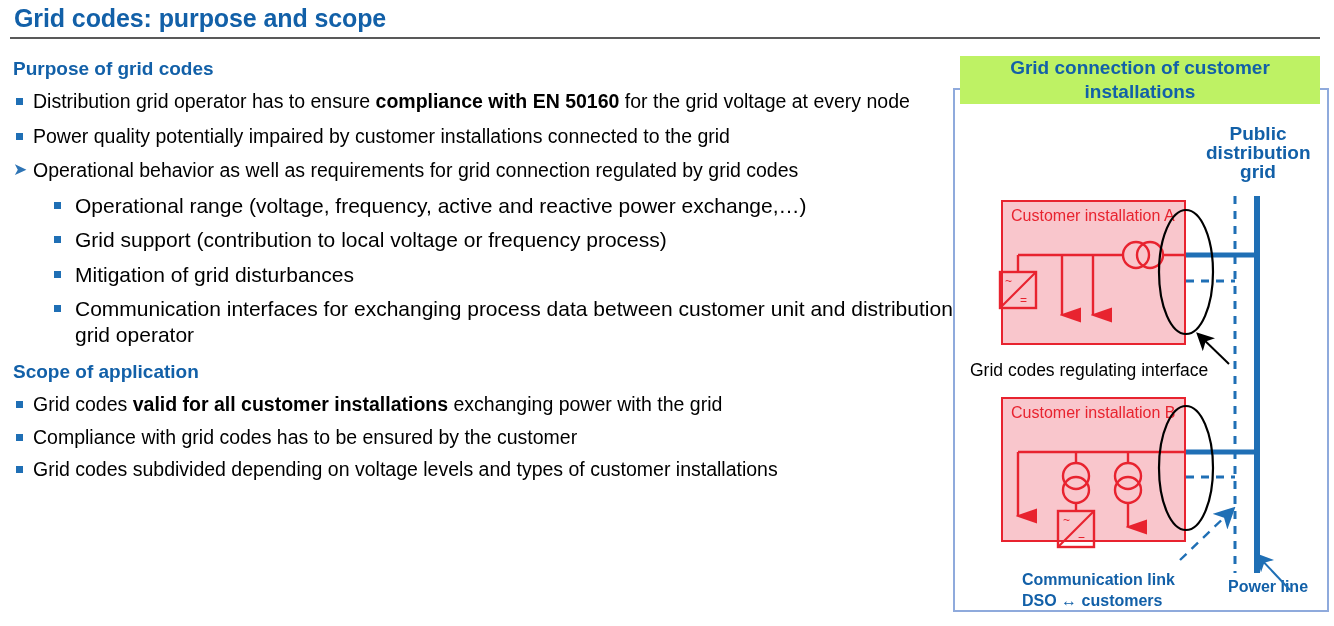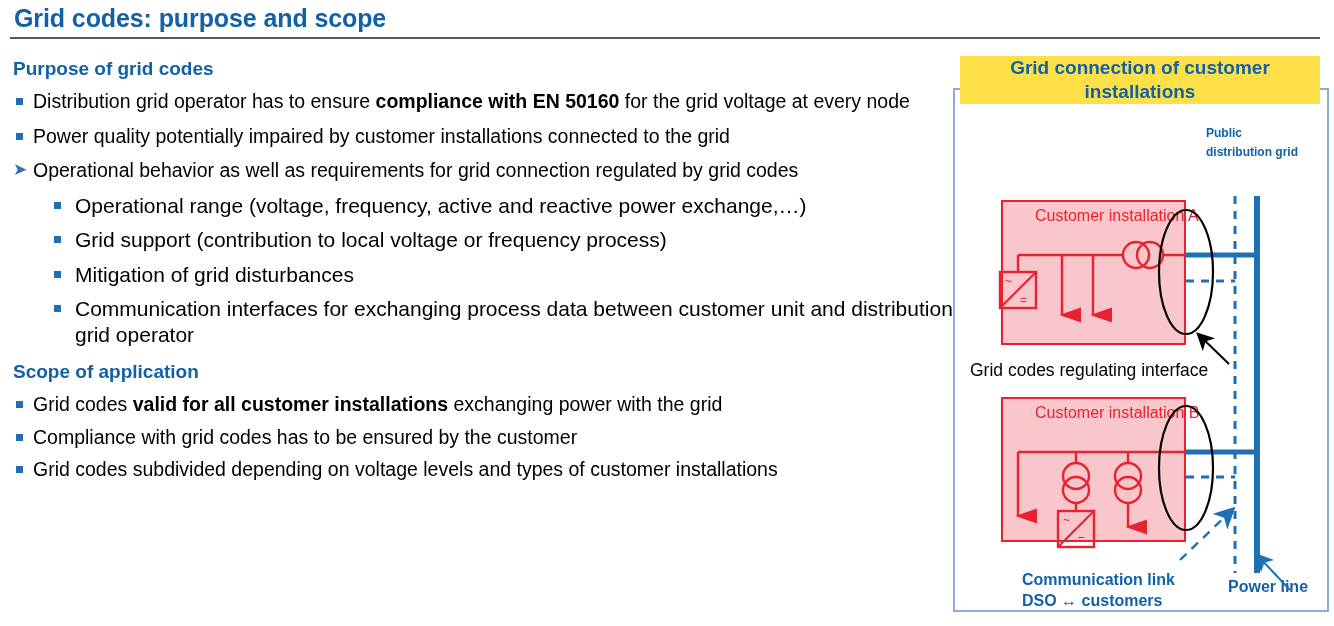--- a/index.html
+++ b/index.html
@@ -53,37 +53,36 @@
   b{font-weight:bold;}
   #scope-head{margin-top:14px;}
   
   #diagram{
     position:absolute;left:953px;top:88px;width:372px;height:520px;
     border:2px solid #8FAADC;background:#fff;
   }
   #diagram-title{
     position:absolute;left:960px;top:56px;width:360px;
     text-align:center;font-size:19px;font-weight:bold;color:#1260A8;
-    line-height:24px;background:#fde047;padding:0 4px;box-sizing:border-box;
+    line-height:24px;background:#bef264;padding:0 4px;box-sizing:border-box;
   }
   #pdg-label{
     position:absolute;left:1206px;top:124px;width:104px;
-    text-align:left;font-size:12px;font-weight:bold;color:#1260A8;
+    text-align:center;font-size:19px;font-weight:bold;color:#1260A8;
     line-height:19px;
   }
   .cust-box{
     position:absolute;background:#F9C6CC;border:2px solid #E8232F;
     box-sizing:border-box;
   }
   #cust-a{left:1001px;top:200px;width:185px;height:145px;}
   #cust-b{left:1001px;top:397px;width:185px;height:145px;}
   .cust-label{
     position:absolute;left:8px;top:5px;font-size:16px;color:#E8232F;
     white-space:nowrap;
-    margin-left:24px;
   }
   #interface-text{
     position:absolute;left:970px;top:360px;font-size:17.5px;color:#000;
     white-space:nowrap;
   }
   #comm-label{
     position:absolute;left:1022px;top:569px;font-size:16px;color:#1260A8;
     font-weight:bold;line-height:21px;white-space:nowrap;
   }
   #power-label{

